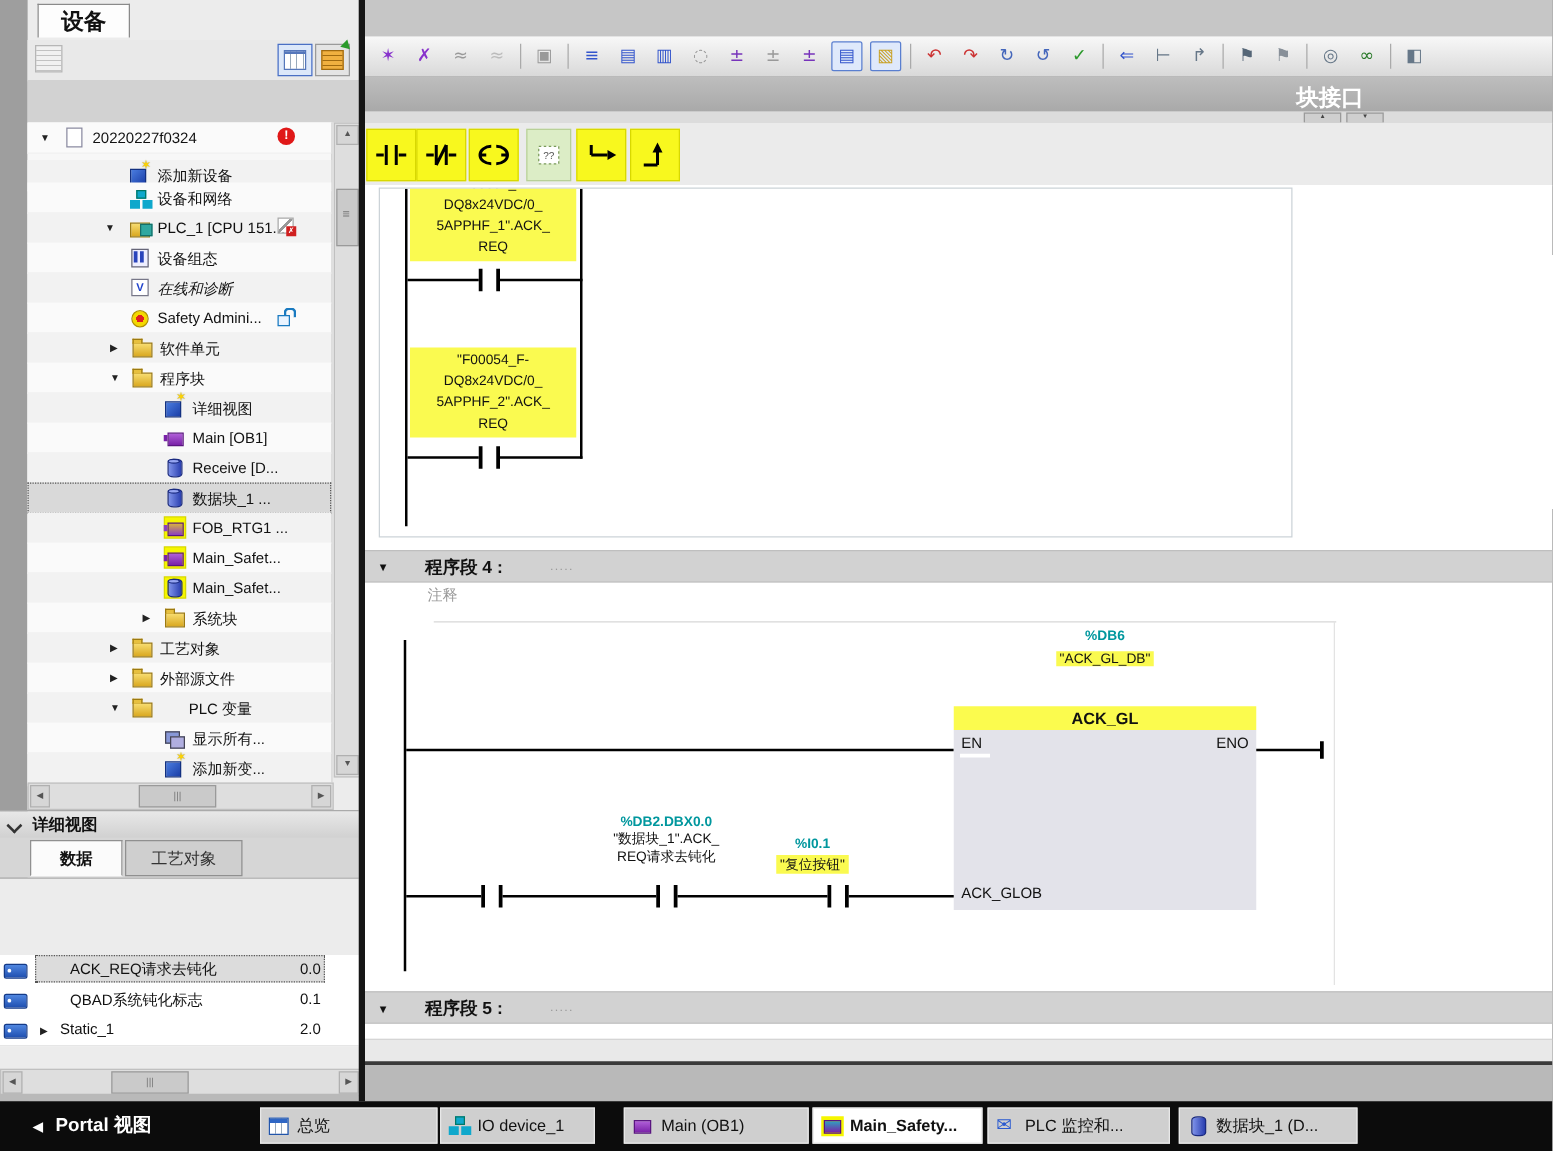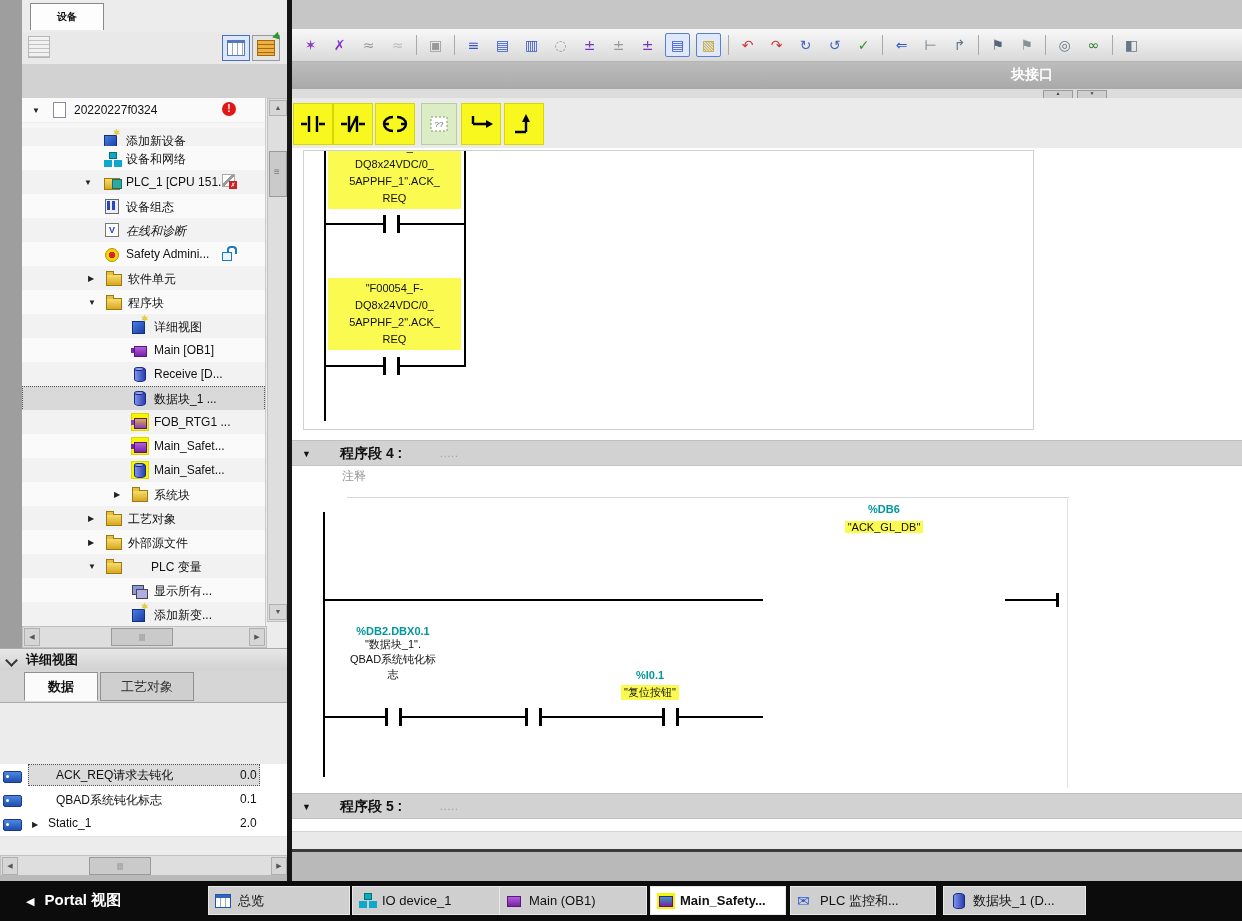--- a/index.html
+++ b/index.html
@@ -6,21 +6,21 @@
   .app{position:relative;width:1242px;height:921px;background:#c6c6c6;overflow:hidden;
        font-family:"Liberation Sans","DejaVu Sans",sans-serif;color:#111;}
   .abs{position:absolute;}
 
   
   .edge{left:0;top:0;width:22px;height:881px;background:#9e9e9e;border-right:1px solid #777;}
 
   
   .panel{left:22px;top:0;width:265px;height:881px;background:#ececec;}
   .dev-tab{left:8px;top:3px;width:72px;height:26px;background:#fdfdfd;border:1px solid #8a8a8a;border-bottom:none;
-           font-weight:bold;font-size:10px;text-align:center;line-height:26px;}
+           font-weight:bold;font-size:18px;text-align:center;line-height:26px;}
   .ptoolbar{left:0;top:32px;width:265px;height:32px;background:#e9e9e9;border-bottom:1px solid #c4c4c4;}
   .ptool-ico{left:6px;top:4px;width:20px;height:20px;border:1px solid #aaa;background:
      repeating-linear-gradient(#f4f4f4 0 3px,#b9b9b9 3px 4px);opacity:.8;}
   .pbtn{top:3px;width:26px;height:24px;background:#e4e4e4;border:1px solid #9a9a9a;}
   .pbtn.on{border:1px solid #4a6fc4;background:#dce8fa;}
   .pbtn .grid{position:absolute;left:4px;top:4px;width:16px;height:14px;background:#fff;border:1px solid #5577bb;
      background-image:linear-gradient(#5577bb 2px,transparent 2px),repeating-linear-gradient(90deg,transparent 0 4px,#9ab 4px 5px);}
   .pbtn .grid.orange{border-color:#a06a10;background:#f0b040;background-image:repeating-linear-gradient(transparent 0 3px,#a06a10 3px 4px);}
   .pbtn .go{position:absolute;right:-2px;top:-3px;width:0;height:0;border-left:7px solid #2a9a2a;border-top:4px solid transparent;border-bottom:4px solid transparent;transform:rotate(45deg);}
   .pband{left:0;top:64px;width:265px;height:34px;background:#d2d2d2;}
@@ -94,21 +94,21 @@
   .vdivider{left:287px;top:0;width:5px;height:881px;background:#151515;}
 
   
   .editor{left:292px;top:0;width:950px;height:881px;background:#c6c6c6;}
   .etopgap{left:0;top:0;width:950px;height:29px;background:#c6c6c6;border-bottom:1px solid #999;}
   .etoolbar{left:0;top:29px;width:950px;height:33px;background:linear-gradient(#f8f8f8,#d9d9d9);border-bottom:1px solid #b5b5b5;display:flex;align-items:center;padding-left:4px;box-sizing:border-box;}
   .ticon{width:23px;height:22px;margin:0 3px;text-align:center;font-size:14px;line-height:22px;font-family:"DejaVu Sans",sans-serif;}
   .ticon.boxed{border:1px solid #5a7fd0;background:#dfe9fb;border-radius:2px;}
   .tsep{width:1px;height:20px;background:#aaa;margin:0 4px;}
   .bibar{left:0;top:62px;width:950px;height:27px;background:linear-gradient(#bdbdbd,#a9a9a9);border-bottom:1px solid #8e8e8e;}
-  .bititle{position:absolute;left:719px;top:4px;color:#fff;font-weight:bold;font-size:14px;}
+  .bititle{position:absolute;left:745px;top:4px;color:#fff;font-weight:bold;font-size:18px;}
   .splitter{left:0;top:89px;width:950px;height:9px;background:#dcdcdc;border-bottom:1px solid #bdbdbd;}
   .spbtn{position:absolute;top:1px;width:28px;height:7px;background:#cfcfcf;border:1px solid #9a9a9a;font-size:5px;line-height:5px;text-align:center;color:#444;}
   .favbar{left:0;top:98px;width:950px;height:50px;background:#ebebeb;border-bottom:1px solid #c9c9c9;}
   .fav{position:absolute;top:5px;width:38px;height:40px;background:#f8f81e;border:1px solid #d8d800;display:flex;align-items:center;justify-content:center;}
   .fav.favg{background:#dcedc6;border-color:#b8d098;}
   .workspace{left:0;top:148px;width:950px;height:701px;background:#fff;}
 
   .net-canvas{left:11px;top:150px;width:729px;height:278px;background:#fff;border:1px solid #ccd3d8;overflow:hidden;}
   .wire{position:absolute;background:#000;height:2px;}
   .rail{position:absolute;background:#000;width:2px;}
@@ -449,28 +449,35 @@
     <div class="abs net4">
       <div class="faintline" style="left:775px;top:0;width:1px;height:291px;"></div>
       <div class="rail" style="left:31px;top:15px;height:265px;"></div>
       <div class="wire" style="left:33px;top:102px;width:438px;"></div>
 
       <div class="ccol" style="left:532px;top:6px;width:120px;">
         <div class="addr">%DB6</div>
         <div style="margin-top:2px;"><span class="ylabel">"ACK_GL_DB"</span></div>
       </div>
 
+      <div class="fblock">
+        <div class="bhead">ACK_GL</div>
+        <div class="bbody"></div>
+        <span class="pin" style="left:6px;top:22px;">EN</span>
+        <span class="enmark"></span>
+        <span class="pin" style="right:6px;top:22px;">ENO</span>
+        <span class="pin" style="left:6px;top:142px;">ACK_GLOB</span>
+      </div>
       <div class="wire" style="left:713px;top:102px;width:52px;"></div>
       <div class="rail" style="left:764px;top:96px;height:14px;width:3px;"></div>
 
-      <div class="ccol" style="left:31px;top:128px;width:140px;">
-        <div class="addr">%DB2.DBX0.1</div>
-        <div class="clabel">"数据块_1".
-QBAD系统钝化标
-志</div>
+      <div class="ccol" style="left:171px;top:155px;width:140px;">
+        <div class="addr">%DB2.DBX0.0</div>
+        <div class="clabel">"数据块_1".ACK_
+REQ请求去钝化</div>
       </div>
       <div class="ccol" style="left:294px;top:172px;width:128px;">
         <div class="addr">%I0.1</div>
         <div style="margin-top:1px;"><span class="ylabel">"复位按钮"</span></div>
       </div>
 
       <div class="wire" style="left:33px;top:219px;width:60px;"></div>
       <div class="cbar" style="left:93px;top:211px;"></div>
       <div class="cbar" style="left:107px;top:211px;"></div>
       <div class="wire" style="left:110px;top:219px;width:123px;"></div>
@@ -492,21 +499,21 @@
     <div class="abs strip3"></div>
   </div>
 
   <div class="abs taskbar">
     <span class="portal">
       <span class="tri">◀</span><span>Portal 视图</span>
     </span>
     <span id="tbbtns"><span class="tbtn" style="left: 208px; width: 142px;">
           <span class="tbico tb-overview"></span>
           <span>总览</span>
-        </span><span class="tbtn" style="left: 352px; width: 148px;">
+        </span><span class="tbtn" style="left: 352px; width: 124px;">
           <span class="tbico tb-network"></span>
           <span>IO device_1</span>
         </span><span class="tbtn" style="left: 499px; width: 148px;">
           <span class="tbico tb-ob"></span>
           <span>Main (OB1)</span>
         </span><span class="tbtn active" style="left: 650px; width: 136px;">
           <span class="tbico tb-obf"></span>
           <span>Main_Safety...</span>
         </span><span class="tbtn" style="left: 790px; width: 146px;">
           <span class="tbico tb-mail">✉</span>

